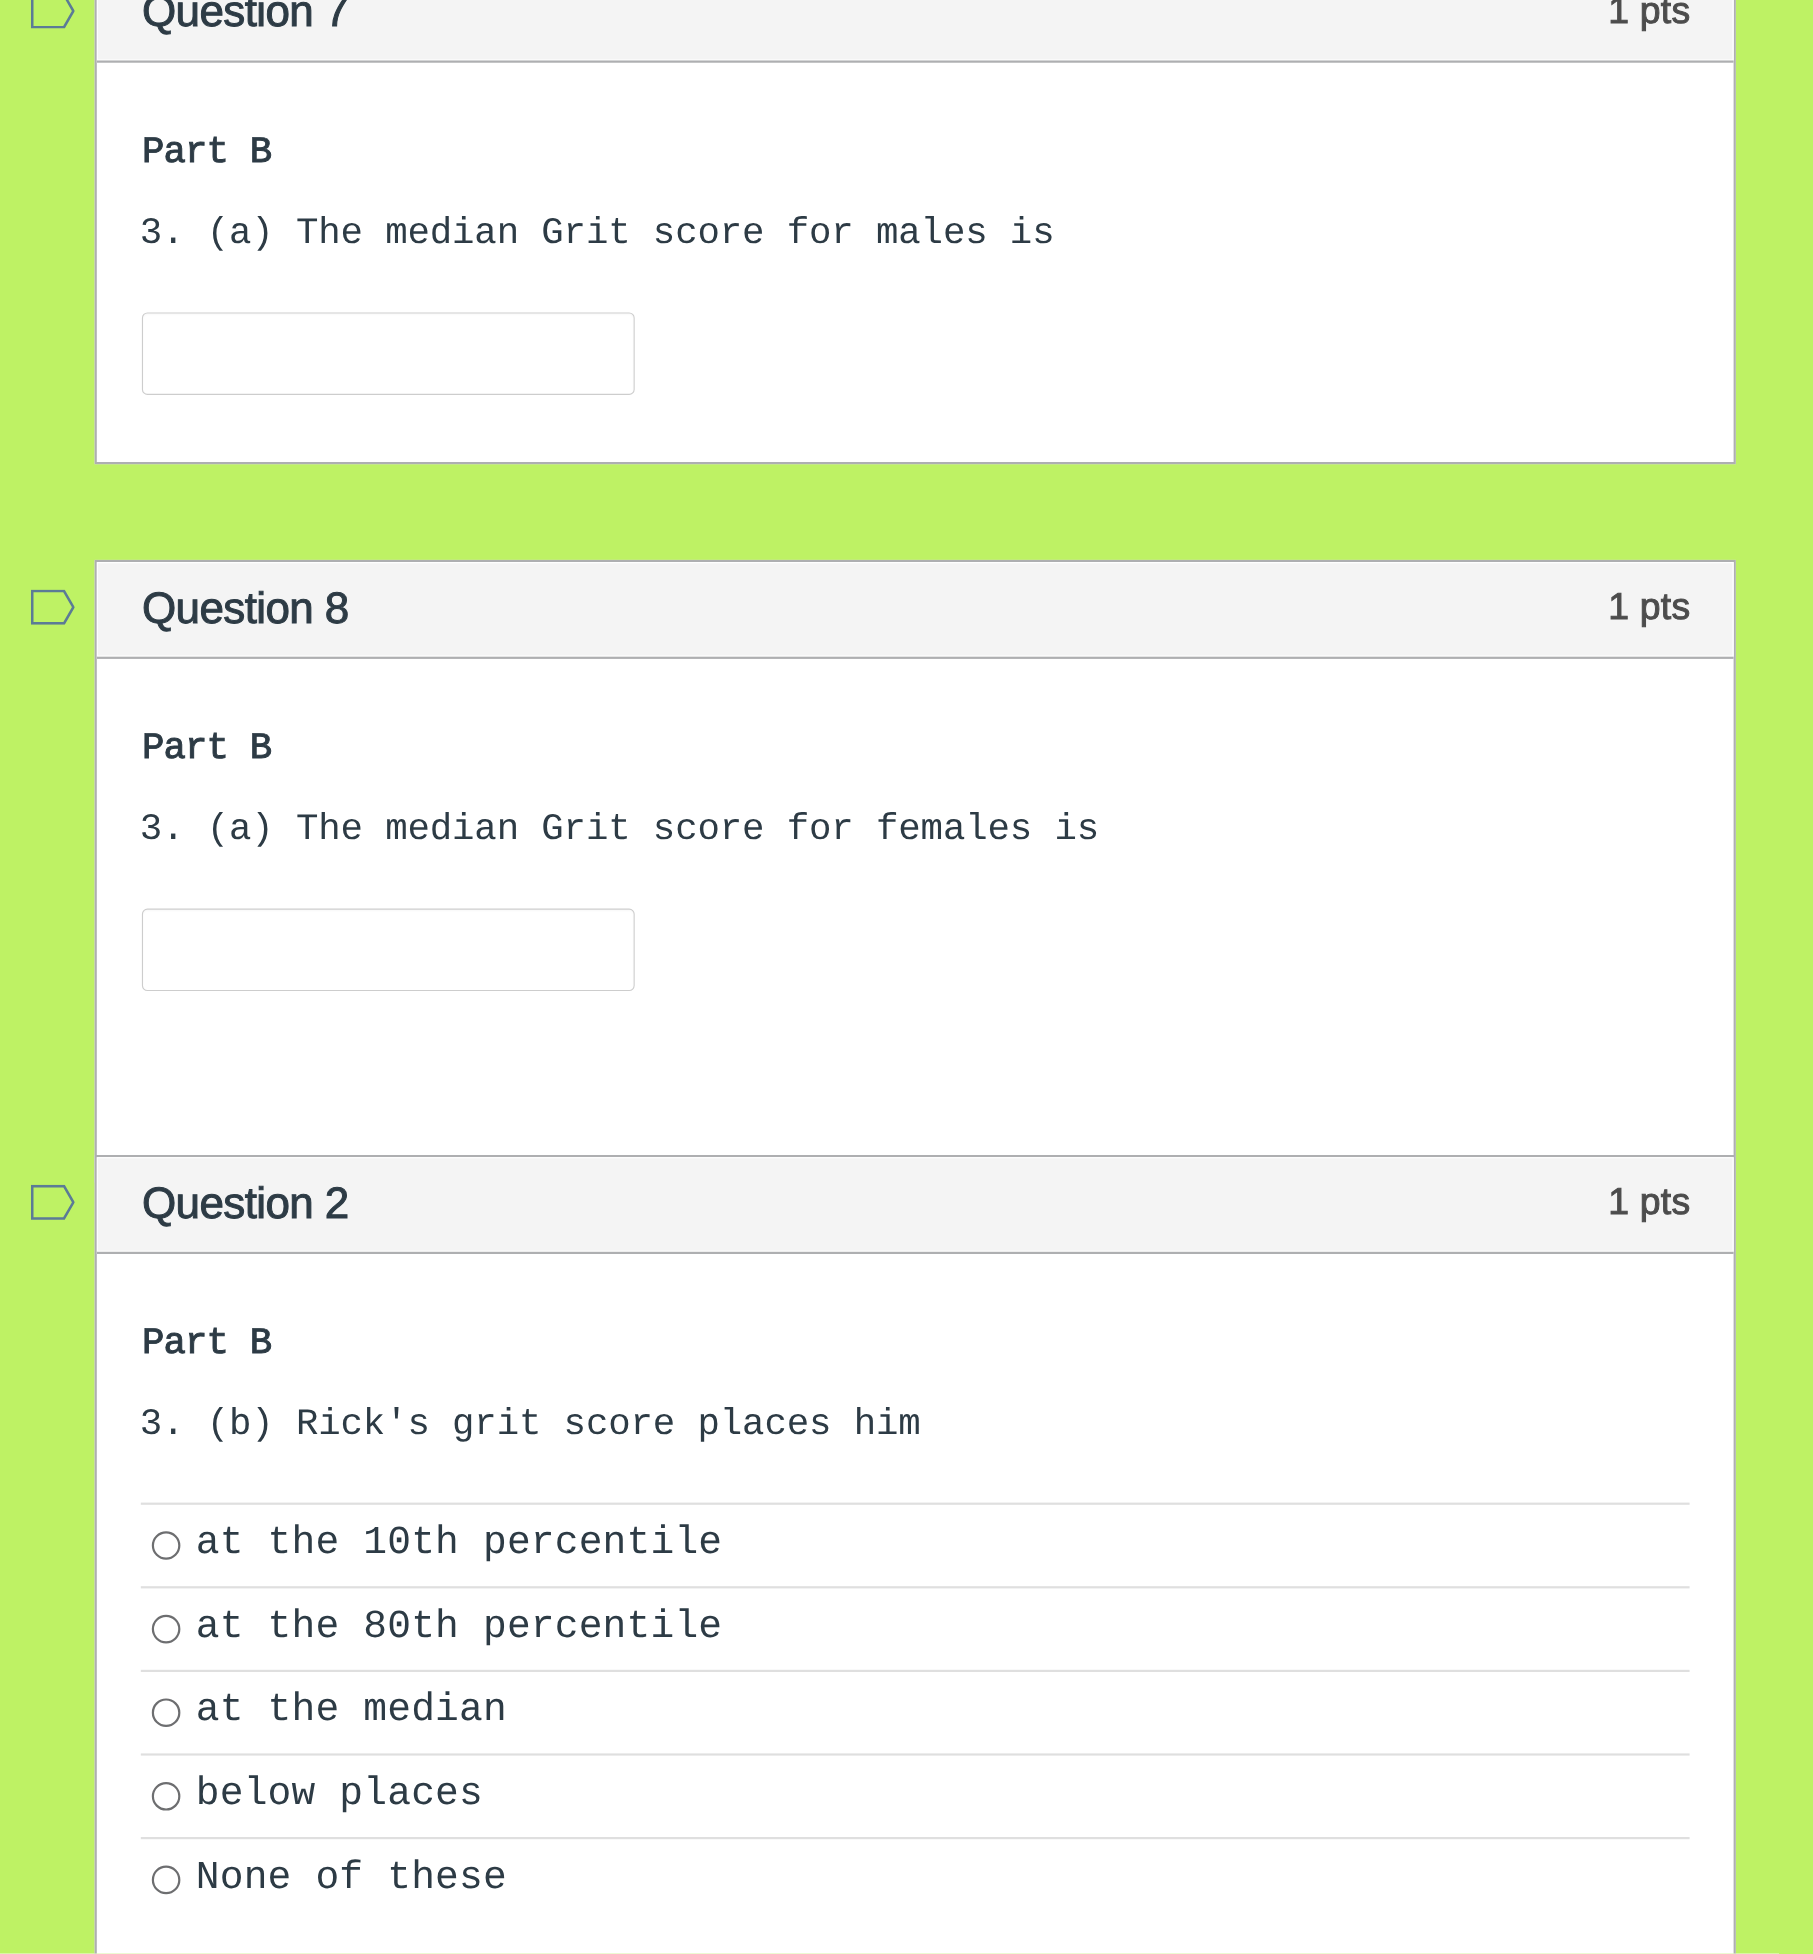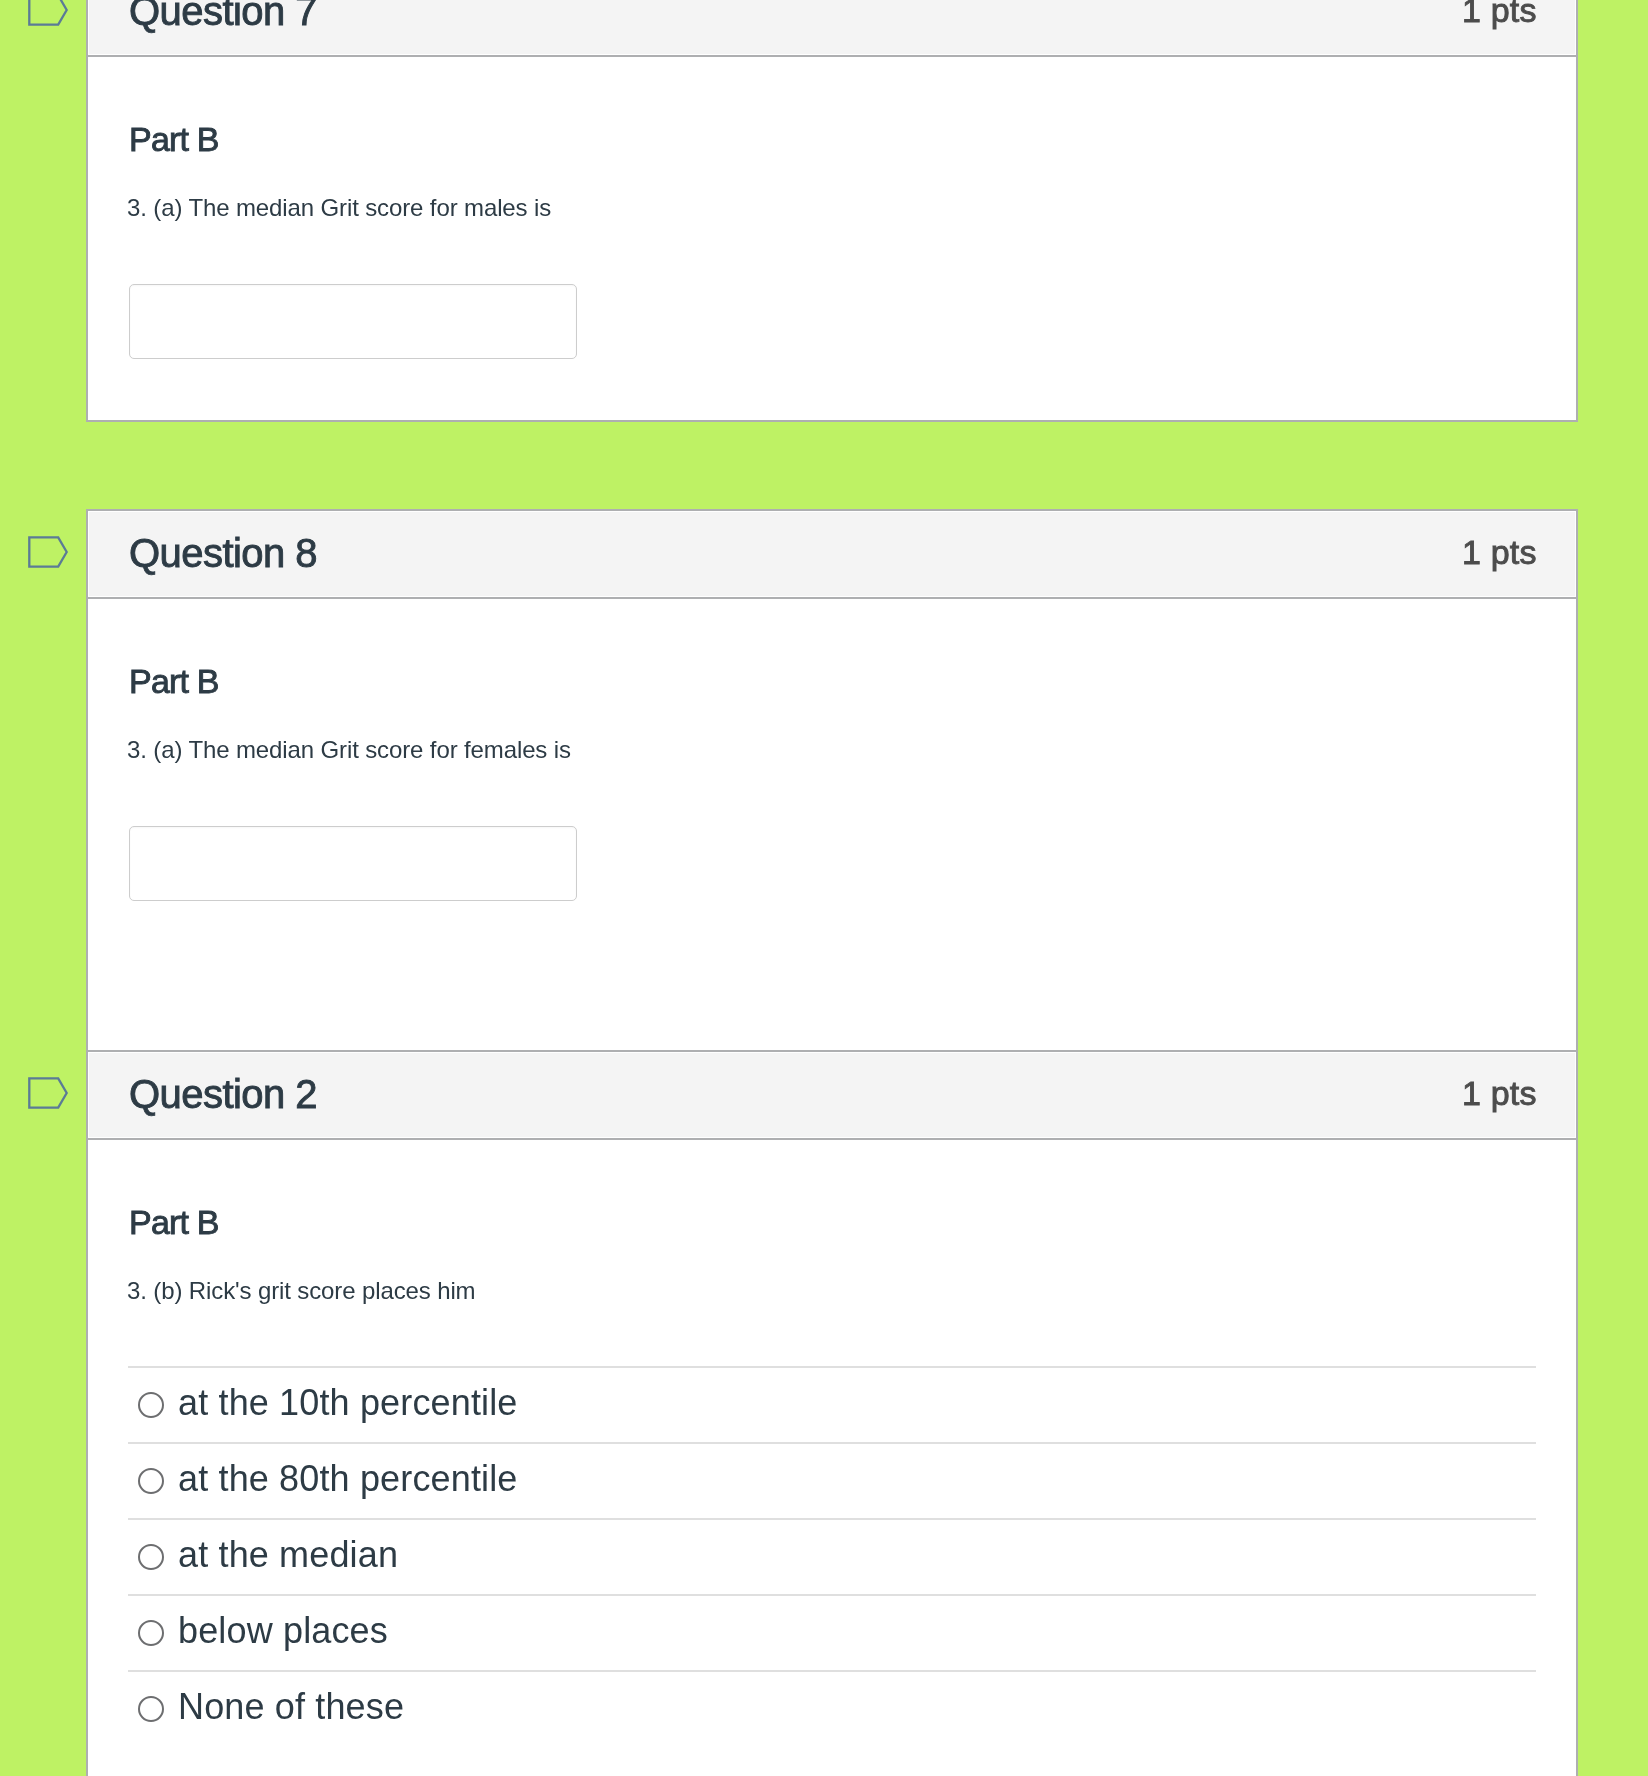--- a/index.html
+++ b/index.html
@@ -23,26 +23,26 @@
     border-bottom:2px solid #aeafb1;box-sizing:border-box;}
   .q-title{position:absolute;left:41px;top:50%;transform:translateY(-50%) translateY(-1px);
     font-size:40px;font-weight:400;color:#2d3b45;letter-spacing:-0.55px;
     -webkit-text-stroke:0.9px #2d3b45;
     white-space:nowrap;line-height:1;}
   .q-points{position:absolute;right:39px;top:50%;transform:translateY(-50%) translateY(-2px);
     font-size:34px;font-weight:400;color:#4c4c4c;letter-spacing:0.2px;
     -webkit-text-stroke:0.9px #4c4c4c;
     white-space:nowrap;line-height:1;}
 
-  .q-body{position:relative;}
+  .q-body{position:relative;font-family:Liberation Mono, monospace;}
 
   .part-label{position:absolute;left:41px;font-size:34px;font-weight:400;
     color:#2d3b45;letter-spacing:-0.8px;-webkit-text-stroke:0.9px #2d3b45;
     white-space:nowrap;line-height:1;}
-  .q-text{position:absolute;left:39px;font-size:24px;font-weight:400;
+  .q-text{position:absolute;left:39px;font-size:34px;font-weight:400;
     color:#2d3b45;letter-spacing:-0.12px;white-space:nowrap;line-height:1;}
 
   .answer-box{position:absolute;left:41px;width:448px;height:75px;
     border:1px solid #cdcdcd;border-radius:5px;box-sizing:border-box;background:#fff;
     box-shadow:inset 0 1px 2px rgba(0,0,0,0.035);}
 
   .opt-list{position:absolute;left:40px;right:40px;}
   .opt-row{position:relative;height:76px;border-top:2px solid #dfdfdf;box-sizing:border-box;}
   .opt-radio{position:absolute;left:10px;top:50%;margin-top:-13px;
     width:26px;height:26px;border:2px solid #6d6e70;border-radius:50%;

